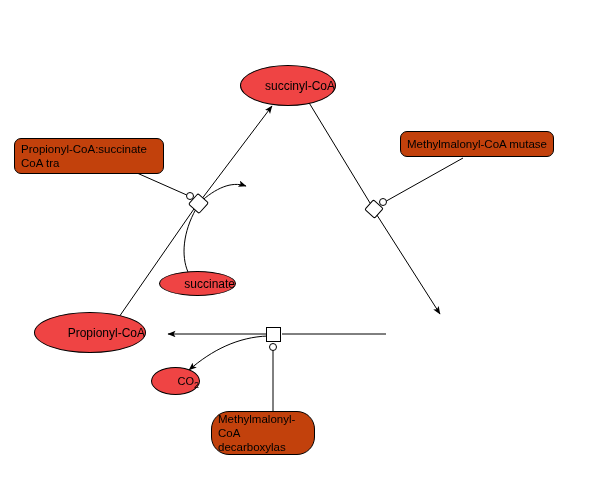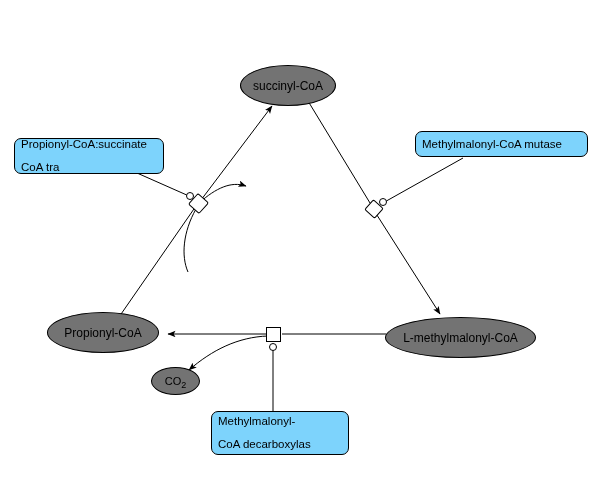--- a/index.html
+++ b/index.html
@@ -29,33 +29,34 @@
     position: absolute;
     box-sizing: border-box;
     display: flex;
     align-items: center;
     justify-content: center;
     text-align: center;
   }
   .species {
     border: 1px solid #000000;
     border-radius: 50%;
-    background: #737373;
+    background: #ef4444;
     color: #000000;
     font-size: 12px;
     line-height: 1;
     white-space: nowrap;
+    justify-content: flex-end;
   }
   .enzyme {
     border: 1px solid #000000;
     border-radius: 7px;
-    background: #7dd3fc;
+    background: #c2410c;
     color: #000000;
     font-size: 11.5px;
-    line-height: 23px;
+    line-height: 14px;
     justify-content: flex-start;
     text-align: left;
     padding: 10px 6px;
     white-space: pre-line;
   }
   .rxn-square {
     position: absolute;
     border: 1px solid #000000;
     background: #ffffff;
     box-sizing: border-box;
@@ -117,43 +118,43 @@
     <path d="M268,336 C238,337 212,350 189,370" fill="none" stroke="#000000" stroke-width="1" marker-end="url(#arrowhead)"></path>
 
     <line x1="273" y1="412" x2="273" y2="345" stroke="#000000" stroke-width="1"></line>
   </svg>
 
   <div class="node species" style="left:240px; top:65px; width:96px; height:41px;">
     <span>succinyl-CoA</span>
   </div>
 
 
+  <div class="node species" style="left:159px; top:271px; width:77px; height:25px;">
+    <span>succinate</span>
+  </div>
 
-  <div class="node species" style="left:47px; top:312px; width:112px; height:41px;">
+  <div class="node species" style="left:34px; top:312px; width:112px; height:41px;">
     <span>Propionyl-CoA</span>
   </div>
 
   <div class="node species" style="left:151px; top:367px; width:49px; height:28px; font-size:11px;">
     <span><span>CO</span><sub>2</sub></span>
   </div>
 
-  <div class="node species" style="left:385px; top:317px; width:151px; height:41px;">
-    <span>L-methylmalonyl-CoA</span>
-  </div>
 
   <div class="node enzyme" style="left:14px; top:138px; width:150px; height:36px;">
     <span>Propionyl-CoA:succinate
 CoA tra</span>
   </div>
 
-  <div class="node enzyme" style="left:400px; top:131px; width:173px; height:26px; align-items:center;margin-left:15px;">
+  <div class="node enzyme" style="left:400px; top:131px; width:154px; height:26px; align-items:center;">
     <span>Methylmalonyl-CoA mutase</span>
   </div>
 
-  <div class="node enzyme" style="left:211px; top:411px; width:138px; height:44px;">
+  <div class="node enzyme" style="left:211px; top:411px; width:104px; height:44px;border-radius:18px;">
     <span>Methylmalonyl-
 CoA decarboxylas</span>
   </div>
 
   <div class="rxn-diamond" style="left:191px; top:196px; width:15px; height:15px;"></div>
   <div class="rxn-dot" style="left:186px; top:192px; width:8px; height:8px;"></div>
 
   <div class="rxn-diamond" style="left:367px; top:202px; width:14px; height:14px;"></div>
   <div class="rxn-dot" style="left:379px; top:198px; width:8px; height:8px;"></div>
 

